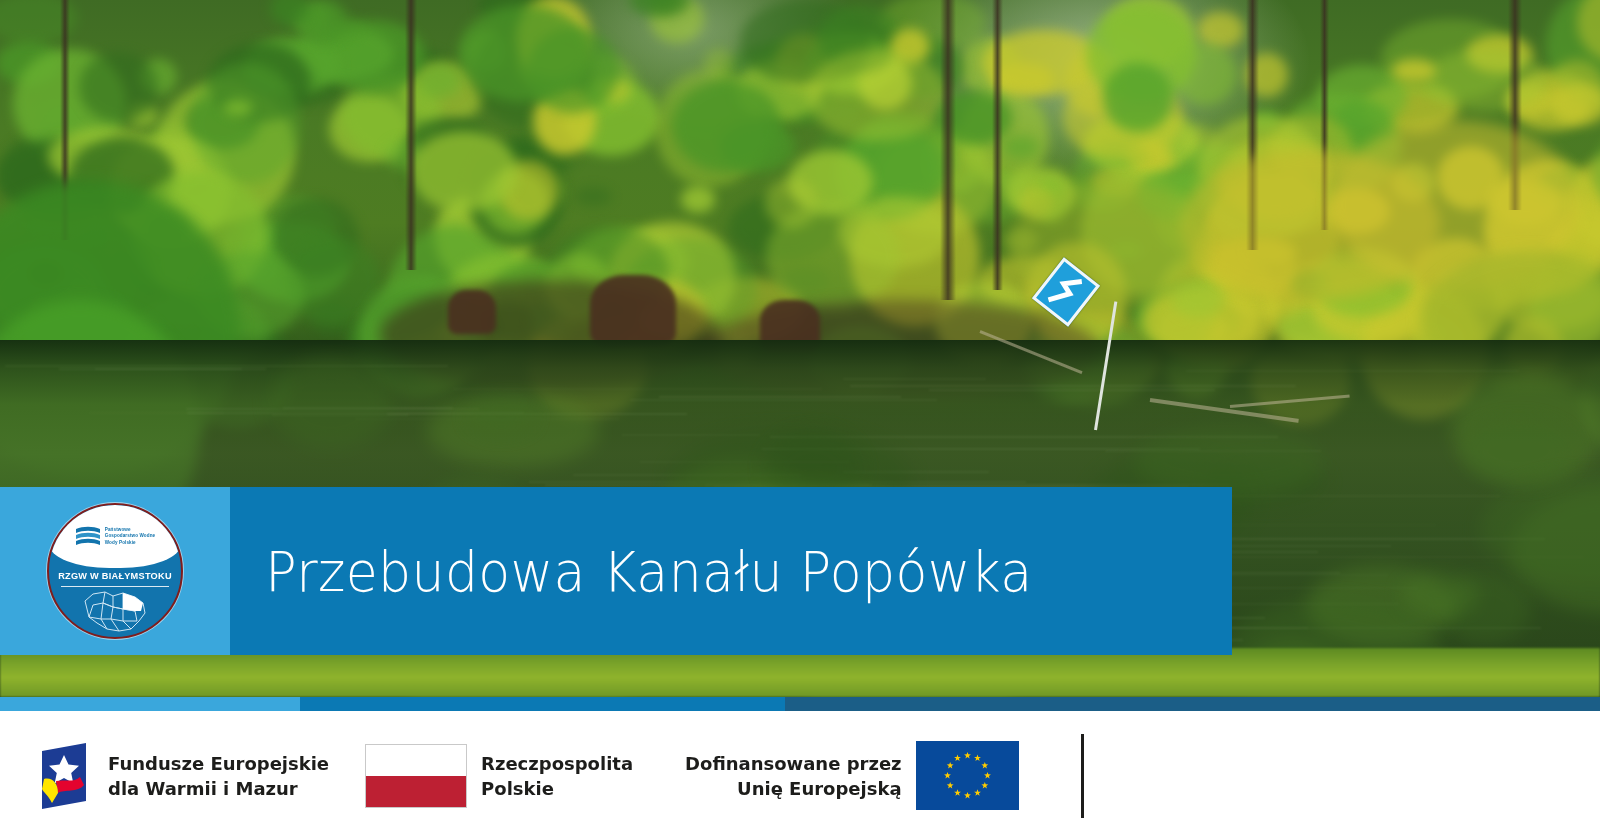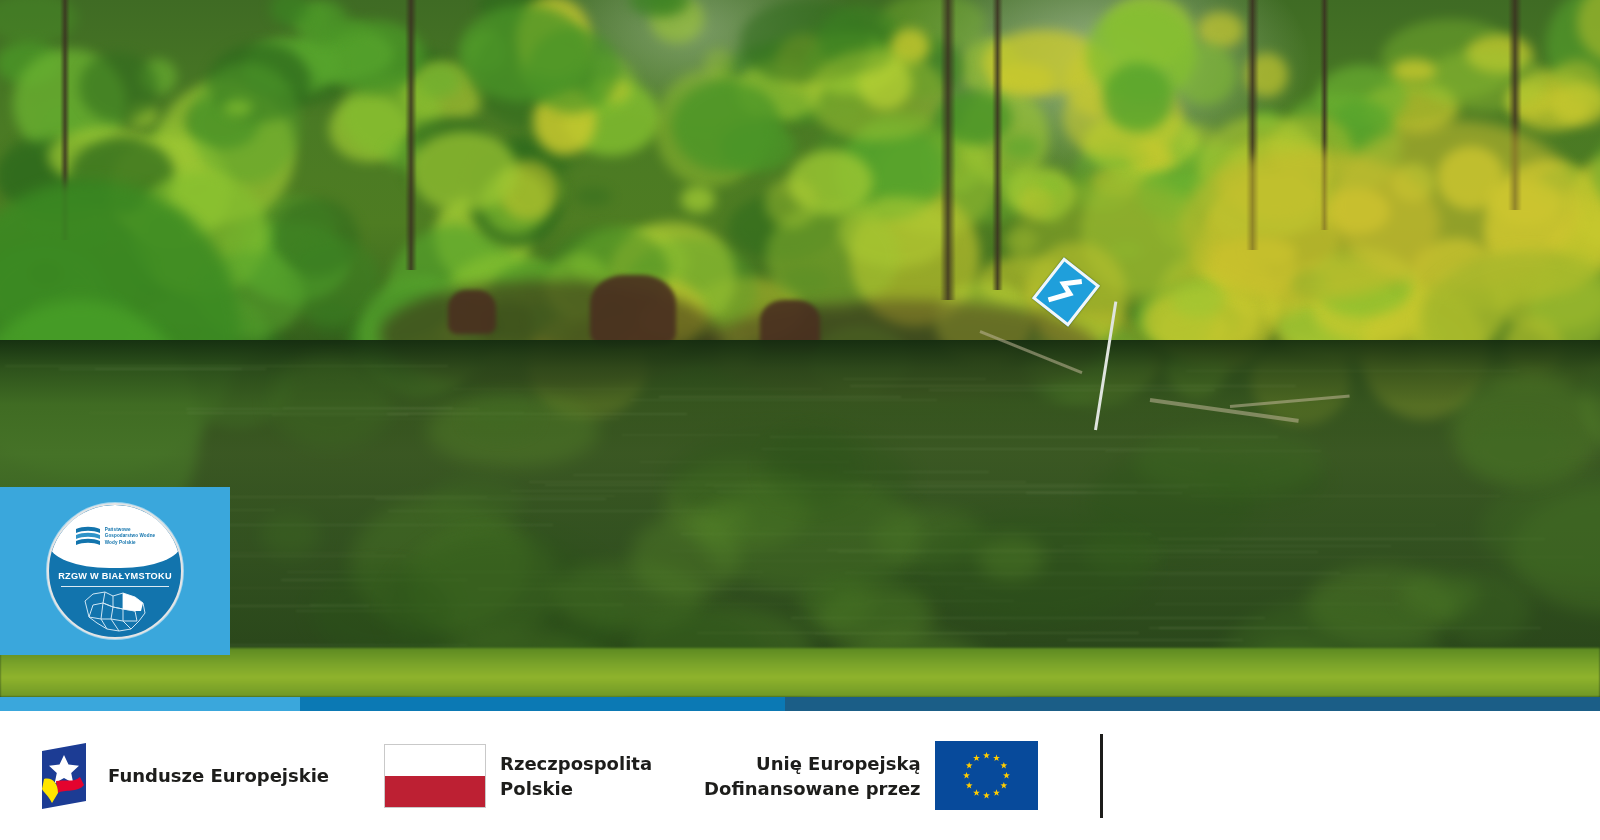--- a/index.html
+++ b/index.html
@@ -43,21 +43,21 @@
   
   .banner{position:absolute;left:0;top:487px;height:168px;display:flex;align-items:stretch;}
   .banner-left{width:230px;background:#3aa7dc;display:flex;align-items:center;justify-content:center;}
   .banner-right{width:1002px;background:#0b79b4;display:flex;align-items:center;}
   .banner-title{color:#ffffff;font-size:56px;font-weight:300;letter-spacing:.4px;
     padding-left:38px;font-family:"DejaVu Sans","Liberation Sans",sans-serif;white-space:nowrap;
     transform:scaleX(.93);transform-origin:left center;}
 
   
   .logo{position:relative;width:132px;height:132px;border-radius:50%;background:#1274ad;
-    border:2px solid #e5e5e5;overflow:hidden;box-shadow:0 0 0 1px rgba(255,255,255,.5);}
+    border:2px solid #7f1d1d;overflow:hidden;box-shadow:0 0 0 1px rgba(255,255,255,.5);}
   .logo-top{position:absolute;left:0;top:0;width:100%;height:48%;background:#ffffff;
     border-radius:50% 50% 46% 46% / 62% 62% 38% 38%;display:flex;align-items:center;justify-content:center;gap:4px;}
   .logo-mark{width:26px;height:22px;flex:none;}
   .logo-words{font-size:4.6px;line-height:6.4px;color:#1274ad;font-weight:600;letter-spacing:.1px;}
   .logo-words b{font-weight:800;}
   .logo-band{position:absolute;left:0;top:50%;width:100%;text-align:center;color:#fff;
     font-size:9.2px;font-weight:800;letter-spacing:.25px;}
   .logo-rule{position:absolute;left:9%;top:61%;width:82%;height:1px;background:rgba(255,255,255,.85);}
   .logo-map{position:absolute;left:50%;top:64%;transform:translateX(-50%);width:72px;height:44px;}
 
@@ -520,56 +520,60 @@
             <path d="M24 14 L34 18 L32 30 L22 30"></path>
             <path d="M32 30 L40 42"></path>
             <path d="M34 18 L44 20 L44 32 L32 30"></path>
             <path d="M44 32 L52 40"></path>
             <path d="M44 20 L56 22 L58 32 L44 32"></path>
           </g>
           <path d="M44 4 L56 8 L64 14 L62 22 L56 22 L44 20 Z" fill="#ffffff"></path>
         </svg>
       </div>
     </div>
+    <div class="banner-right">
+      <div class="banner-title">Przebudowa Kanału Popówka</div>
+    </div>
   </div>
 
   <div class="barstrip" id="colorbar">
       <div class="seg" style="width: 300px; background: rgb(58, 167, 220);"></div>
       <div class="seg" style="width: 485px; background: rgb(11, 121, 180);"></div>
       <div class="seg" style="width: 815px; background: rgb(27, 94, 135);"></div>
     </div>
 
   <div class="footer">
 
     <div class="f-item" style="margin-left:34px;">
       <svg class="fe-logo" viewBox="0 0 60 74">
         <path d="M8 12 L52 4 L52 62 L8 70 Z" fill="#1c3c94"></path>
         <path d="M30 16 l4.5 9.5 10.5 1.2 -7.8 7.2 2.1 10.4 -9.3 -5.2 -9.3 5.2 2.1 -10.4 -7.8 -7.2 10.5 -1.2 Z" fill="#ffffff"></path>
         <path d="M22 42 C30 40, 40 44, 46 38 L50 46 C44 54, 30 50, 24 54 Z" fill="#e4032e"></path>
         <path d="M10 40 C18 38, 24 44, 24 54 L18 64 C14 56, 10 54, 8 50 Z" fill="#ffe600"></path>
       </svg>
       <div class="f-text">
         <div>Fundusze Europejskie</div>
-      </div>
-    </div>
-
-    <div class="f-item" style="margin-left:55px;">
+        <div>dla Warmii i Mazur</div>
+      </div>
+    </div>
+
+    <div class="f-item" style="margin-left:36px;">
       <div class="pl-flag">
         <div class="red"></div>
       </div>
       <div class="f-text">
         <div>Rzeczpospolita</div>
         <div>Polskie</div>
       </div>
     </div>
 
     <div class="f-item" style="margin-left:52px;">
       <div class="f-text right">
+        <div>Dofinansowane przez</div>
         <div>Unię Europejską</div>
-        <div>Dofinansowane przez</div>
       </div>
       <div class="eu-flag">
         <svg viewBox="0 0 103 69" width="103" height="69" id="eustars">
             <path d="M51.50 10.90 L52.35 13.34 L54.92 13.39 L52.87 14.94 L53.62 17.41 L51.50 15.94 L49.38 17.41 L50.13 14.94 L48.08 13.39 L50.65 13.34 Z" fill="#ffcc00"></path>
             <path d="M61.50 13.58 L62.35 16.01 L64.92 16.07 L62.87 17.62 L63.62 20.09 L61.50 18.62 L59.38 20.09 L60.13 17.62 L58.08 16.07 L60.65 16.01 Z" fill="#ffcc00"></path>
             <path d="M68.82 20.90 L69.67 23.34 L72.24 23.39 L70.19 24.94 L70.94 27.41 L68.82 25.94 L66.70 27.41 L67.45 24.94 L65.40 23.39 L67.97 23.34 Z" fill="#ffcc00"></path>
             <path d="M71.50 30.90 L72.35 33.34 L74.92 33.39 L72.87 34.94 L73.62 37.41 L71.50 35.94 L69.38 37.41 L70.13 34.94 L68.08 33.39 L70.65 33.34 Z" fill="#ffcc00"></path>
             <path d="M68.82 40.90 L69.67 43.34 L72.24 43.39 L70.19 44.94 L70.94 47.41 L68.82 45.94 L66.70 47.41 L67.45 44.94 L65.40 43.39 L67.97 43.34 Z" fill="#ffcc00"></path>
             <path d="M61.50 48.22 L62.35 50.66 L64.92 50.71 L62.87 52.27 L63.62 54.73 L61.50 53.26 L59.38 54.73 L60.13 52.27 L58.08 50.71 L60.65 50.66 Z" fill="#ffcc00"></path>
             <path d="M51.50 50.90 L52.35 53.34 L54.92 53.39 L52.87 54.94 L53.62 57.41 L51.50 55.94 L49.38 57.41 L50.13 54.94 L48.08 53.39 L50.65 53.34 Z" fill="#ffcc00"></path>

